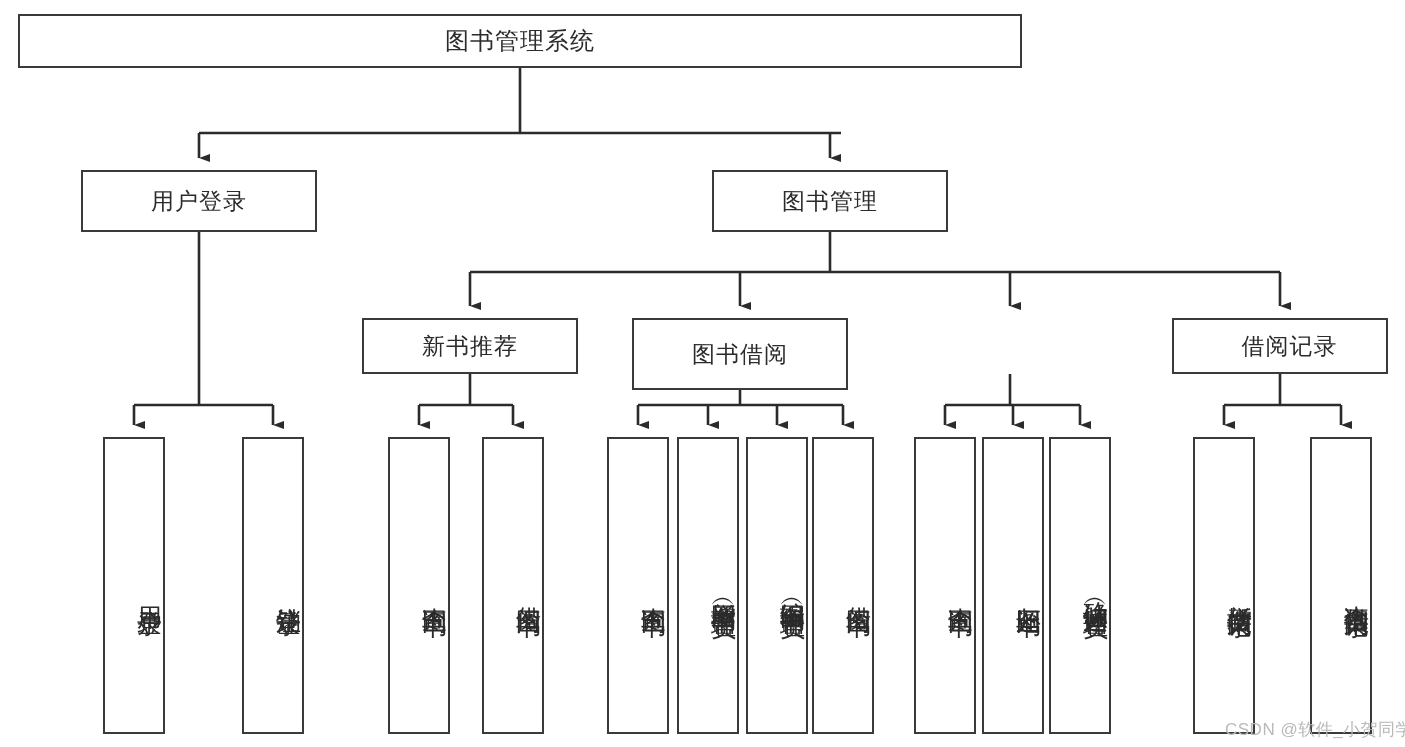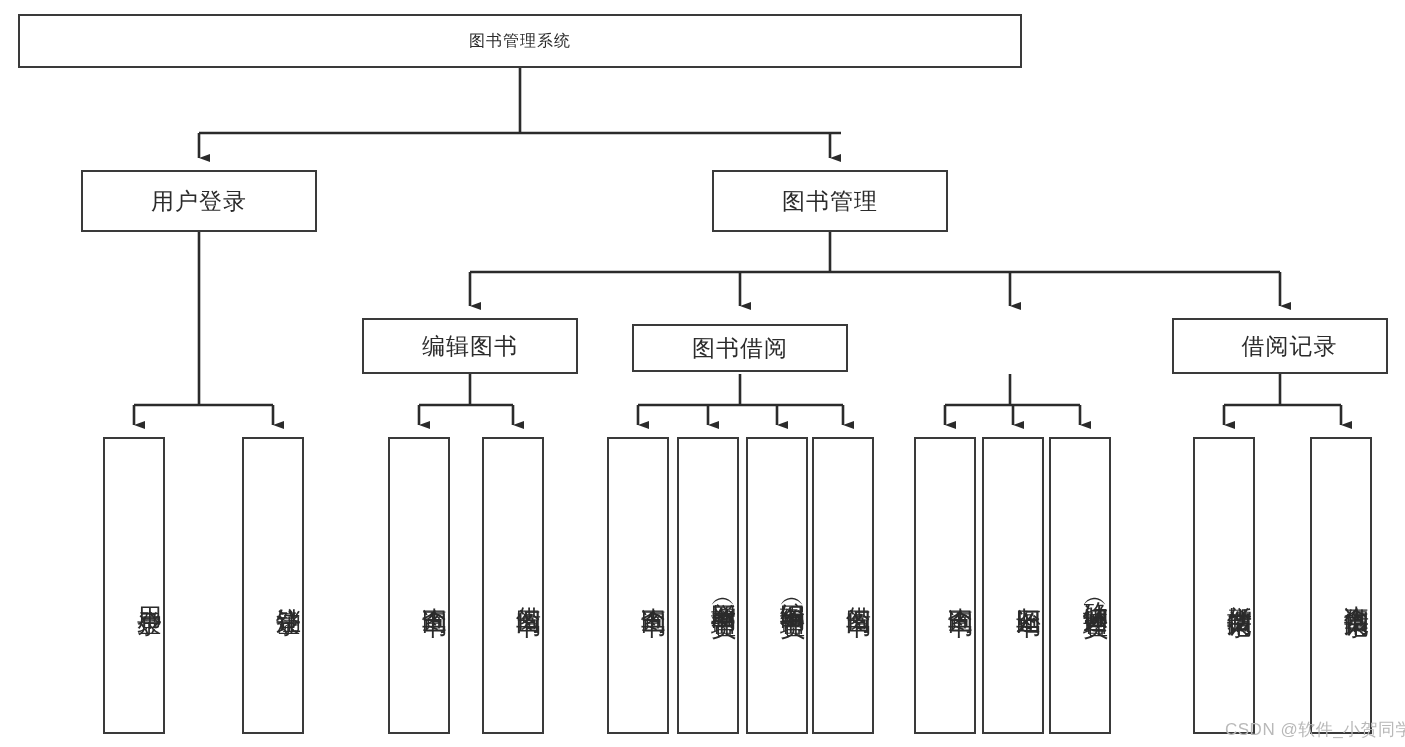--- a/index.html
+++ b/index.html
@@ -49,21 +49,21 @@
     align-items: flex-start;
     justify-content: center;
   }
   .node.vert .vlabel {
     writing-mode: vertical-rl;
     text-orientation: upright;
     display: block;
     white-space: nowrap;
   }
   .node.root {
-    font-size: 16px;
+    font-size: 24px;
     font-family: Liberation Serif, serif;
   }
   .watermark {
     position: absolute;
     font-size: 17px;
     color: #b9b9b9;
     white-space: nowrap;
     letter-spacing: 0.5px;
   }
 </style>
@@ -127,23 +127,23 @@
   </div>
 
   <div class="node horiz" style="left:81px; top:170px; width:236px; height:62px;">
     <span>用户登录</span>
   </div>
   <div class="node horiz" style="left:712px; top:170px; width:236px; height:62px;text-align:right;">
     <span>图书管理</span>
   </div>
 
   <div class="node horiz" style="left:362px; top:318px; width:216px; height:56px;">
-    <span>编辑图书</span>
+    <span>新书推荐</span>
   </div>
-  <div class="node horiz" style="left:632px; top:318px; width:216px; height:48px;margin-top:6px;">
+  <div class="node horiz" style="left:632px; top:318px; width:216px; height:72px;">
     <span>图书借阅</span>
   </div>
   <div class="node horiz" style="left:1172px; top:318px; width:216px; height:56px;padding-left:19px;">
     <span>借阅记录</span>
   </div>
 
   <div class="node vert" style="left:103px; top:437px; width:62px; height:297px;">
     <span class="vlabel">用户登录</span>
   </div>
   <div class="node vert" style="left:242px; top:437px; width:62px; height:297px;">

